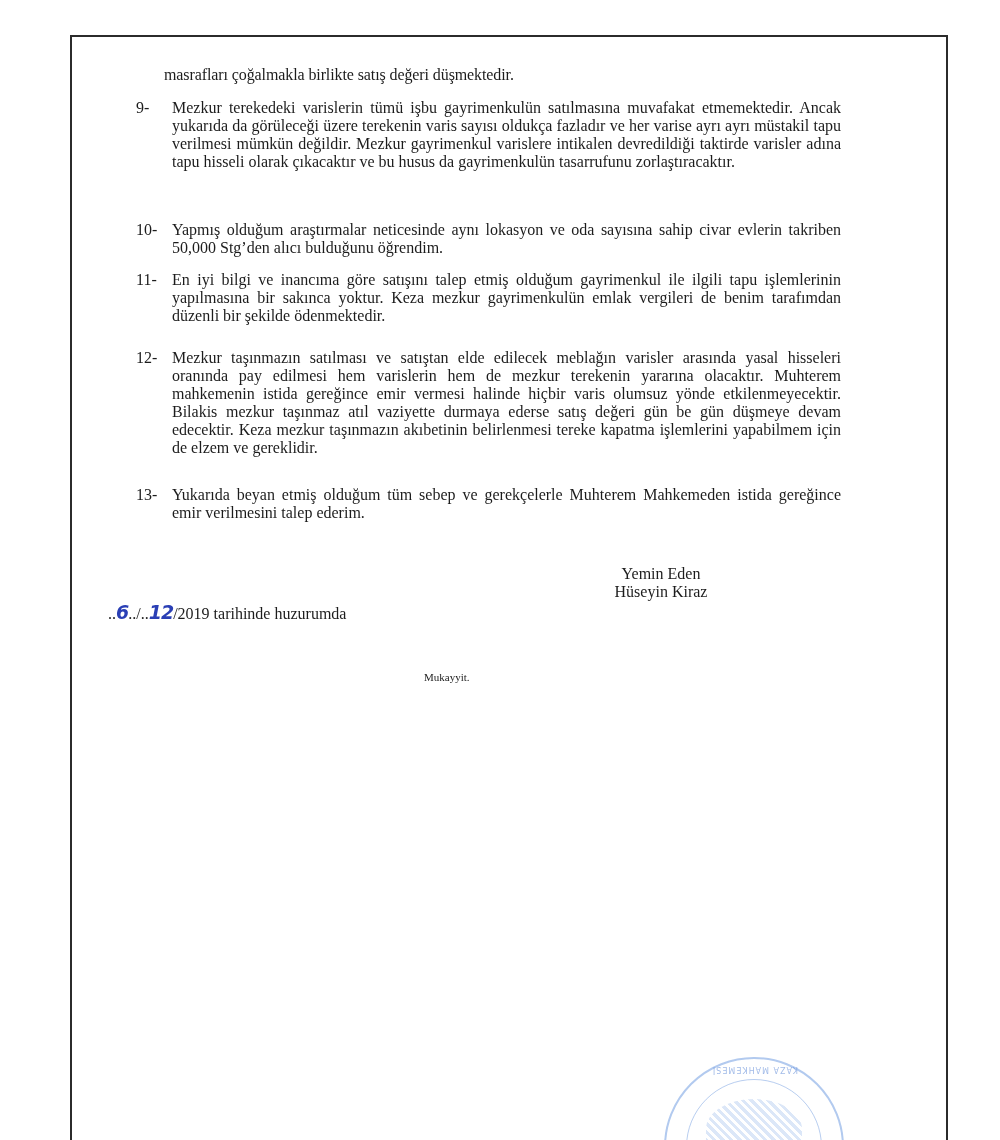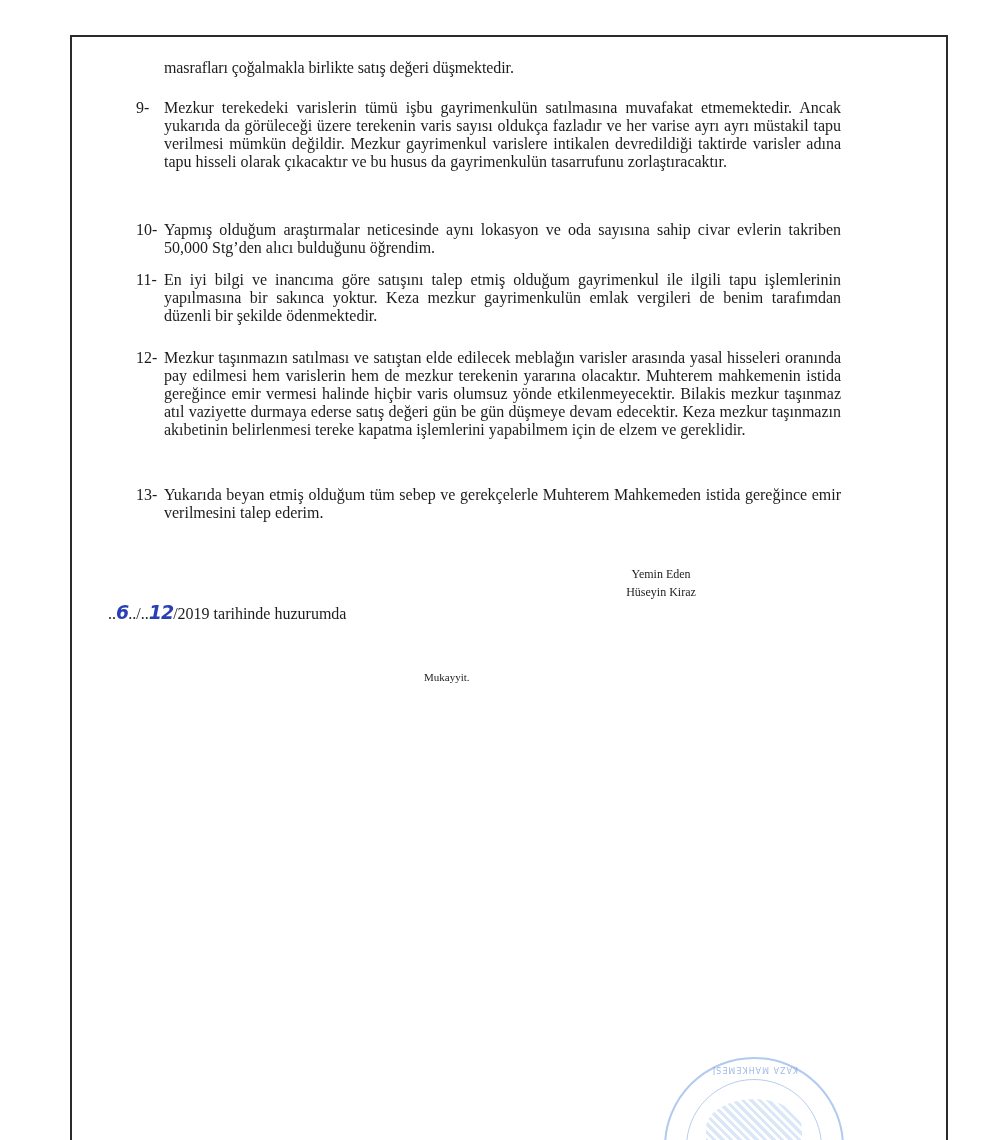--- a/index.html
+++ b/index.html
@@ -22,54 +22,54 @@
       width: 878px;
       height: 1120px;
       border-top: 2px solid #2b2b2b;
       border-left: 2px solid #2b2b2b;
       border-right: 2px solid #2b2b2b;
       box-sizing: border-box;
     }
     .continuation {
       position: absolute;
       left: 164px;
-      top: 59px;
+      top: 66px;
       font-size: 16px;
       line-height: 18px;
       letter-spacing: -0.1px;
     }
     .item {
       position: absolute;
       left: 136px;
       width: 705px;
       font-size: 16px;
       line-height: 18px;
     }
     .item .num {
       position: absolute;
       left: 0;
       top: 0;
       width: 28px;
       white-space: nowrap;
     }
     .item .text {
-      margin-left: 28px;
+      margin-left: 36px;
       text-align: justify;
     }
     #item-9 { top: 99px; }
     #item-10 { top: 221px; }
     #item-11 { top: 271px; }
     #item-12 { top: 349px; }
     #item-13 { top: 486px; }
 
     .signature-block {
       position: absolute;
       left: 606px;
       top: 565px;
-      font-size: 12px;
+      font-size: 16px;
       line-height: 18px;
       text-align: center;
       width: 110px;
     }
     .oath-block {
       position: absolute;
       left: 108px;
       top: 602px;
       font-size: 16px;
       line-height: 20px;

